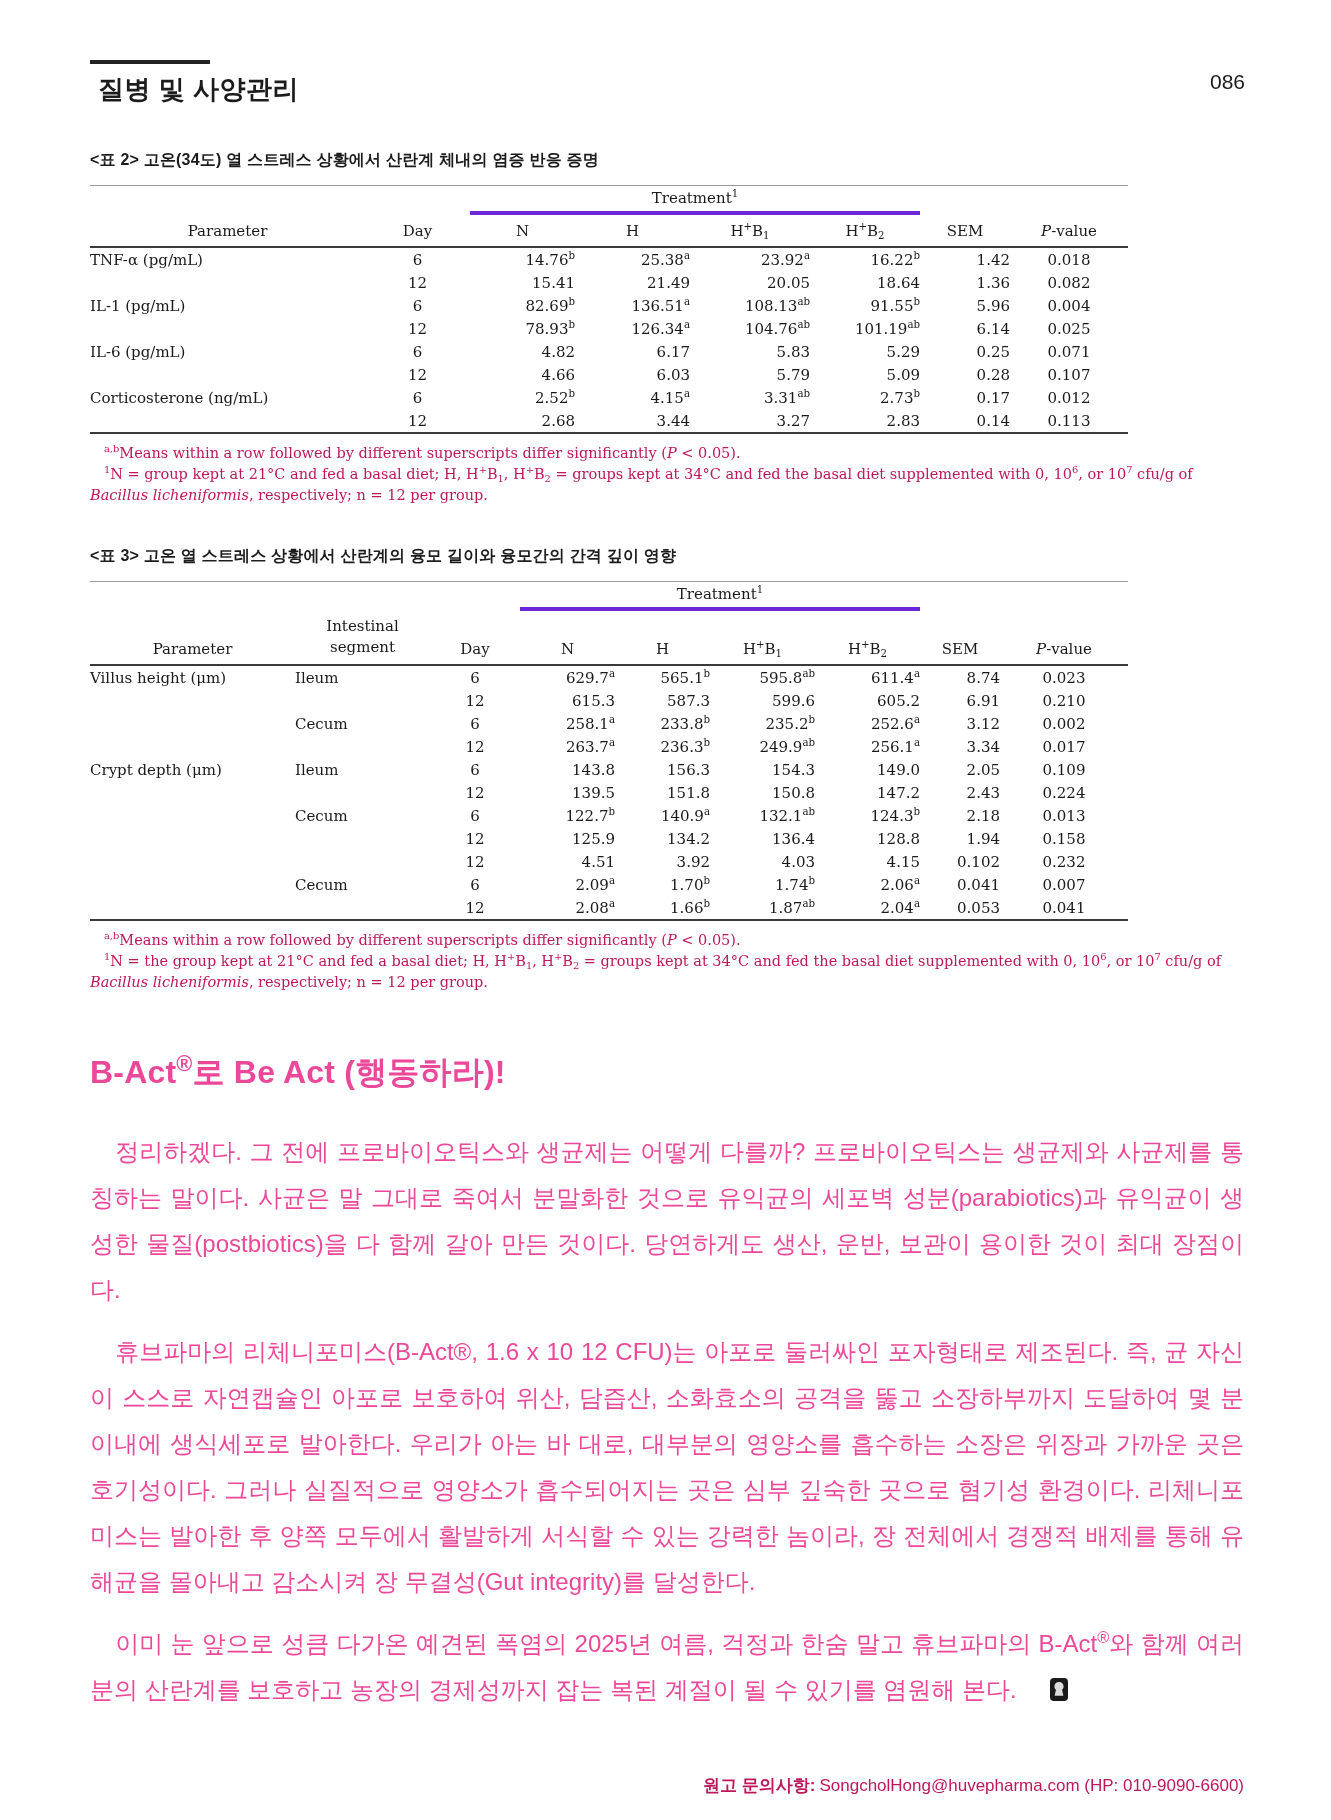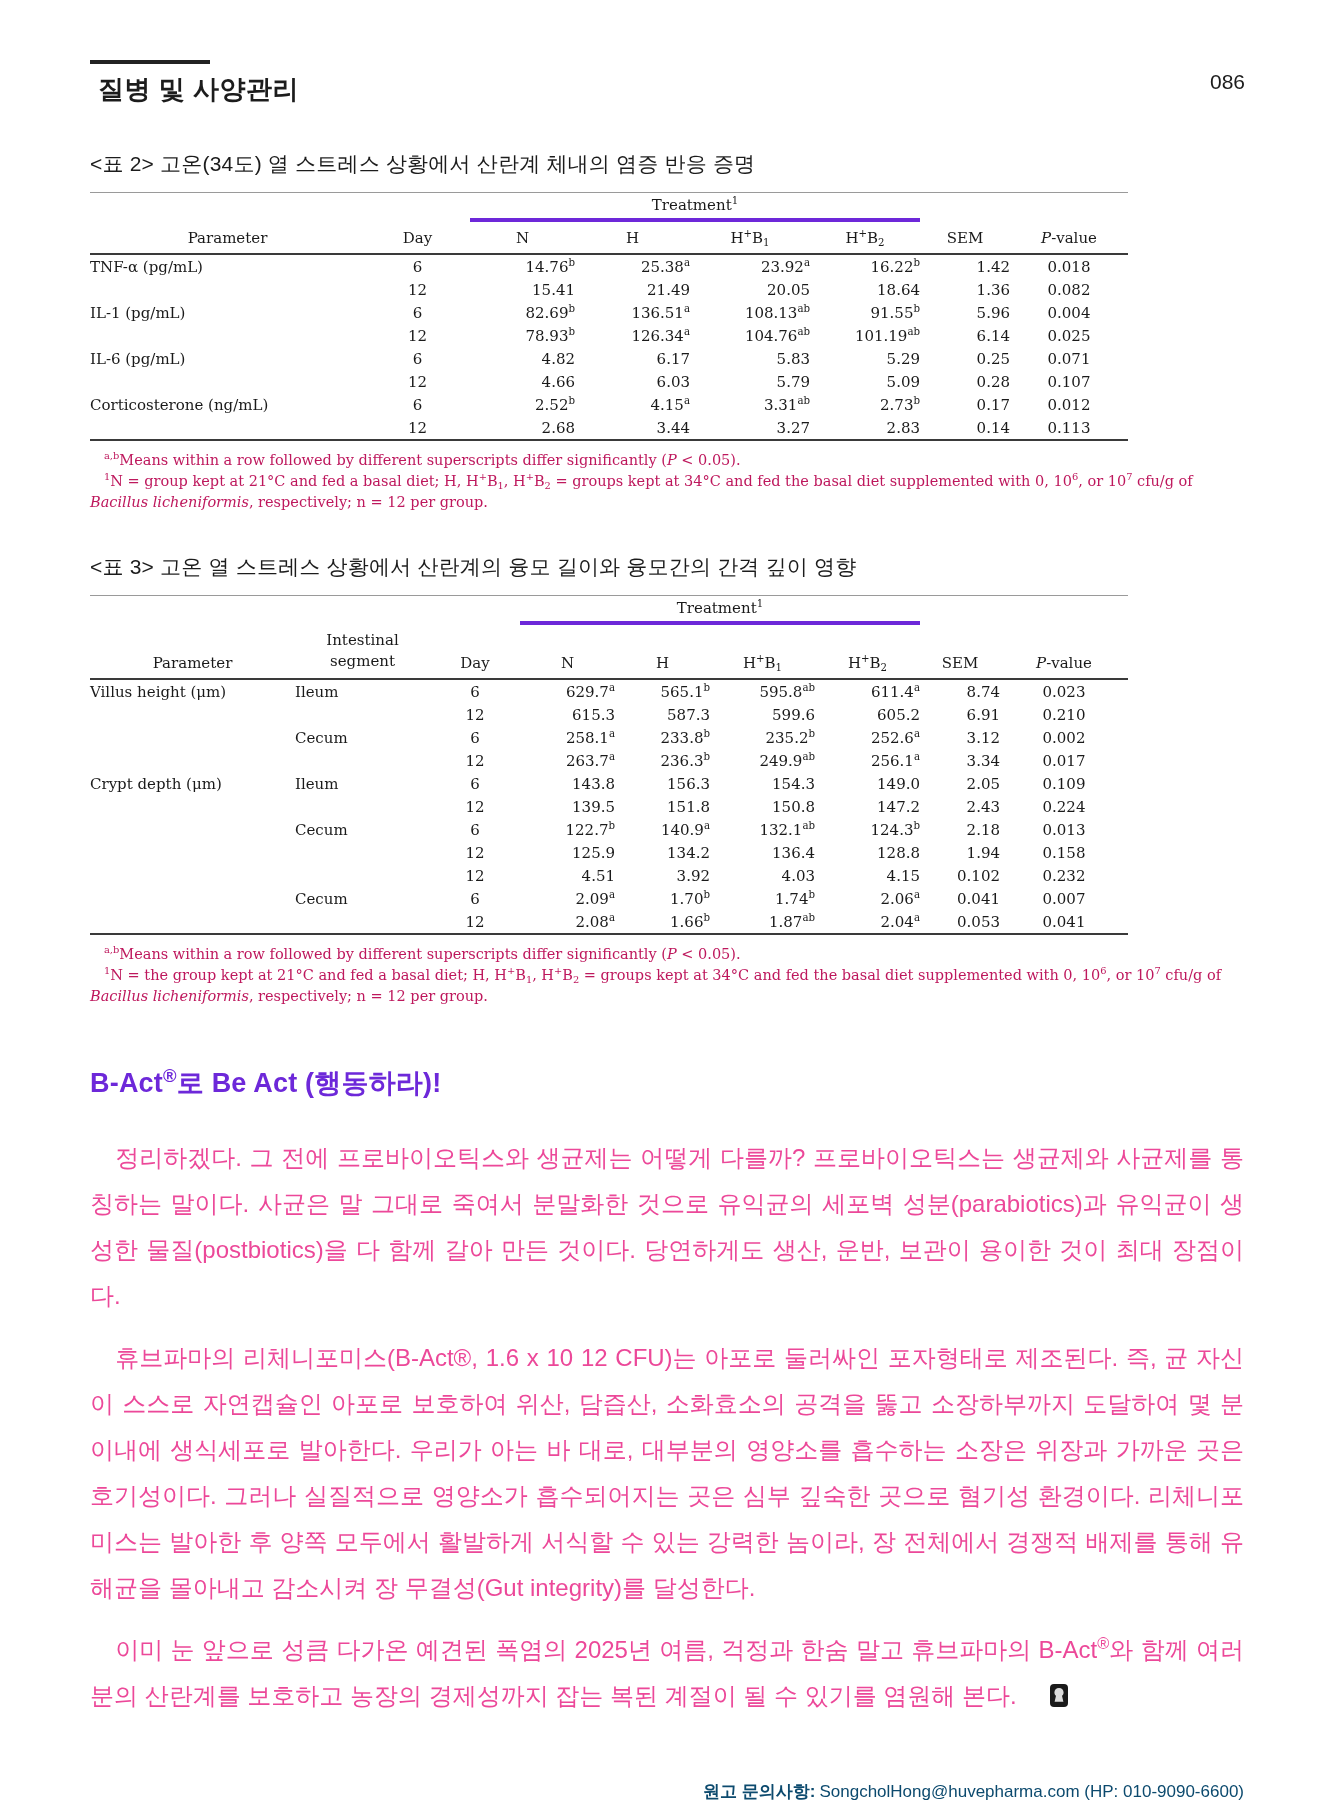--- a/index.html
+++ b/index.html
@@ -7,21 +7,21 @@
         font-family:"Liberation Sans",sans-serif;color:#1c1c1c;overflow:hidden;}
 
   
   .header-rule{position:absolute;left:90px;top:60px;width:120px;height:4px;background:#222;}
   .section-label{position:absolute;left:90px;top:72px;font-size:26px;font-weight:700;letter-spacing:.5px;margin-left:8px;}
   .page-number{position:absolute;right:86px;top:70px;font-size:21px;font-weight:400;}
 
   
   .main{position:absolute;left:90px;top:150px;width:1154px;}
 
-  .tbl-caption{font-size:21px;font-weight:400;margin:0 0 14px 0;letter-spacing:.2px;}
+  .tbl-caption{font-size:16px;font-weight:700;margin:0 0 14px 0;letter-spacing:.2px;}
   .tbl-caption.t3{margin-top:40px;}
 
   table.sci{border-collapse:collapse;width:1038px;font-family:"DejaVu Serif",serif;
             font-size:15px;color:#1a1a1a;border-top:1px solid #9a9a9a;border-bottom:2.5px solid #3a3a3a;}
   table.sci th{font-weight:400;}
   tr.treat-row th{padding:3px 0 4px 0;font-size:15px;}
   th.treat{border-bottom:4px solid #6d28d9;text-align:center;}
   tr.col-row th{padding:7px 0 6px 0;vertical-align:bottom;border-bottom:2.5px solid #3a3a3a;text-align:center;}
   th.h-left{text-align:left;padding-left:2px;}
   th.h-seg{text-align:left;line-height:21px;}
@@ -31,28 +31,28 @@
   td.num{text-align:right;padding-right:34px;}
   td.num3{text-align:right;padding-right:30px;}
   td.pc{text-align:center;}
   sup{font-size:68%;line-height:0;vertical-align:super;}
   sub{font-size:68%;line-height:0;vertical-align:baseline;position:relative;top:3px;}
 
   .fn{font-family:"DejaVu Serif",serif;font-size:14.5px;line-height:21px;color:#be185d;
       margin:0;text-indent:14px;}
   .fn-block{margin-top:9px;margin-bottom:0;}
 
-  .section-heading{color:#6d28d9;font-size:27px;font-weight:700;margin:58px 0 0 0;letter-spacing:.2px;}
+  .section-heading{color:#ec4899;font-size:32px;font-weight:700;margin:58px 0 0 0;letter-spacing:.2px;}
 
   .body-text{margin-top:34px;font-family:Liberation Sans, sans-serif;
              font-size:24px;line-height:46px;color:#ec4899;text-align:justify;}
   .body-text p{margin:0 0 16px 0;text-indent:1.05em;}
   .stamp{display:inline-block;vertical-align:-3px;margin-left:8px;}
 
-  .contact-footer{margin-top:58px;text-align:right;font-size:17px;color:#0c4a6e;}
+  .contact-footer{margin-top:58px;text-align:right;font-size:17px;color:#be185d;}
   .contact-footer .lbl{font-weight:700;margin-right:4px;}
 </style>
 </head>
 <body>
 
 <div id="page">
 
   <div class="header-rule"></div>
   <div class="section-label">질병 및 사양관리</div>
   <div class="page-number">086</div>

